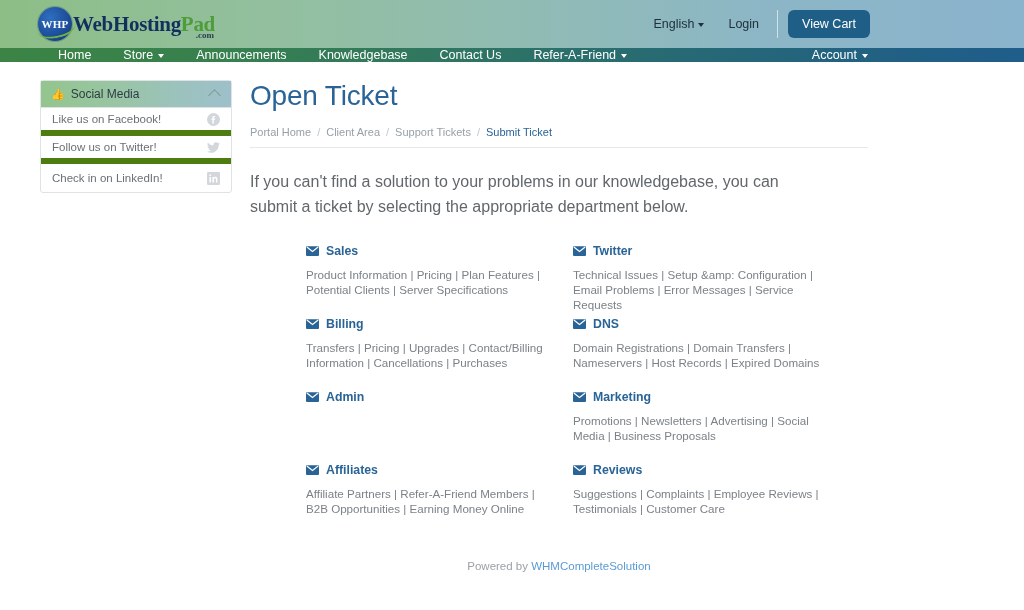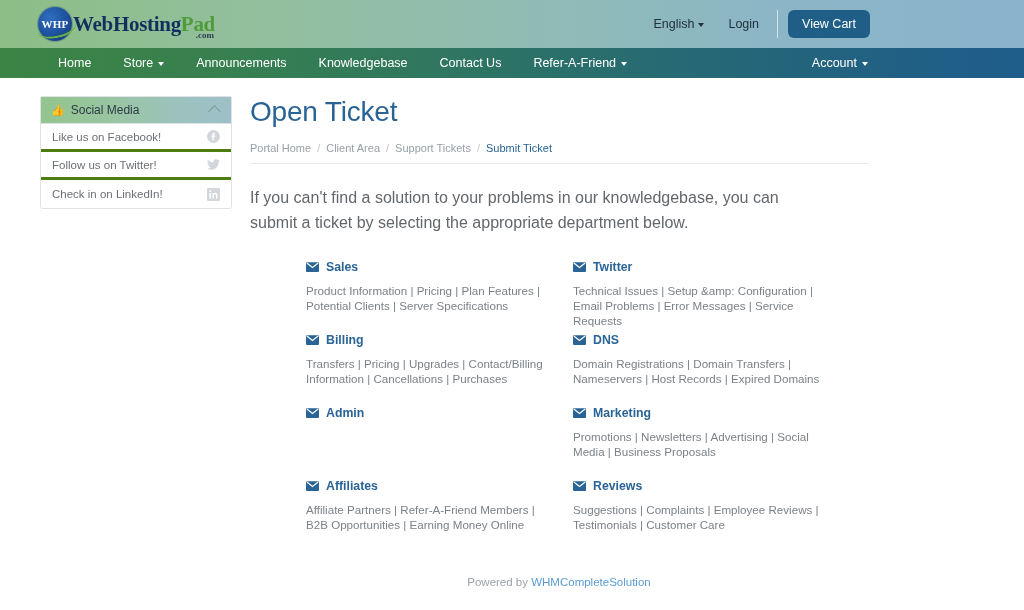--- a/index.html
+++ b/index.html
@@ -106,21 +106,21 @@
     border: none;
     padding: 7px 14px;
     border-radius: 6px;
     cursor: pointer;
     white-space: nowrap;
     font-family: "Liberation Sans", sans-serif;
   }
 
   
   .navbar {
-    height: 30px;
+    height: 14px;
     background: linear-gradient(to right, #3b8445 0%, #37804f 22%, #2f7562 45%, #276a73 65%, #216084 88%, #1f5d8b 100%);
     display: flex;
     align-items: center;
     position: relative;
   }
   .nav-left { display: flex; align-items: center; margin-left: 42px; }
   .nav-item {
     color: #ffffff;
     font-size: 12.5px;
     text-decoration: none;
@@ -179,21 +179,21 @@
     border-top: 1.5px solid #7e9a93;
     transform: rotate(45deg);
     margin-top: 3px;
     margin-right: 2px;
   }
   .panel-item {
     height: 28px;
     display: flex;
     align-items: center;
     padding: 0 11px;
-    border-bottom: 3px solid #4d7c0f;
+    border-bottom: 6px solid #4d7c0f;
     text-decoration: none;
     cursor: pointer;
   }
   .panel-item:last-child { border-bottom: none; }
   .panel-item .pi-label {
     font-size: 11.5px;
     color: #6b7076;
     flex: 1;
   }
   .soc-icon {

